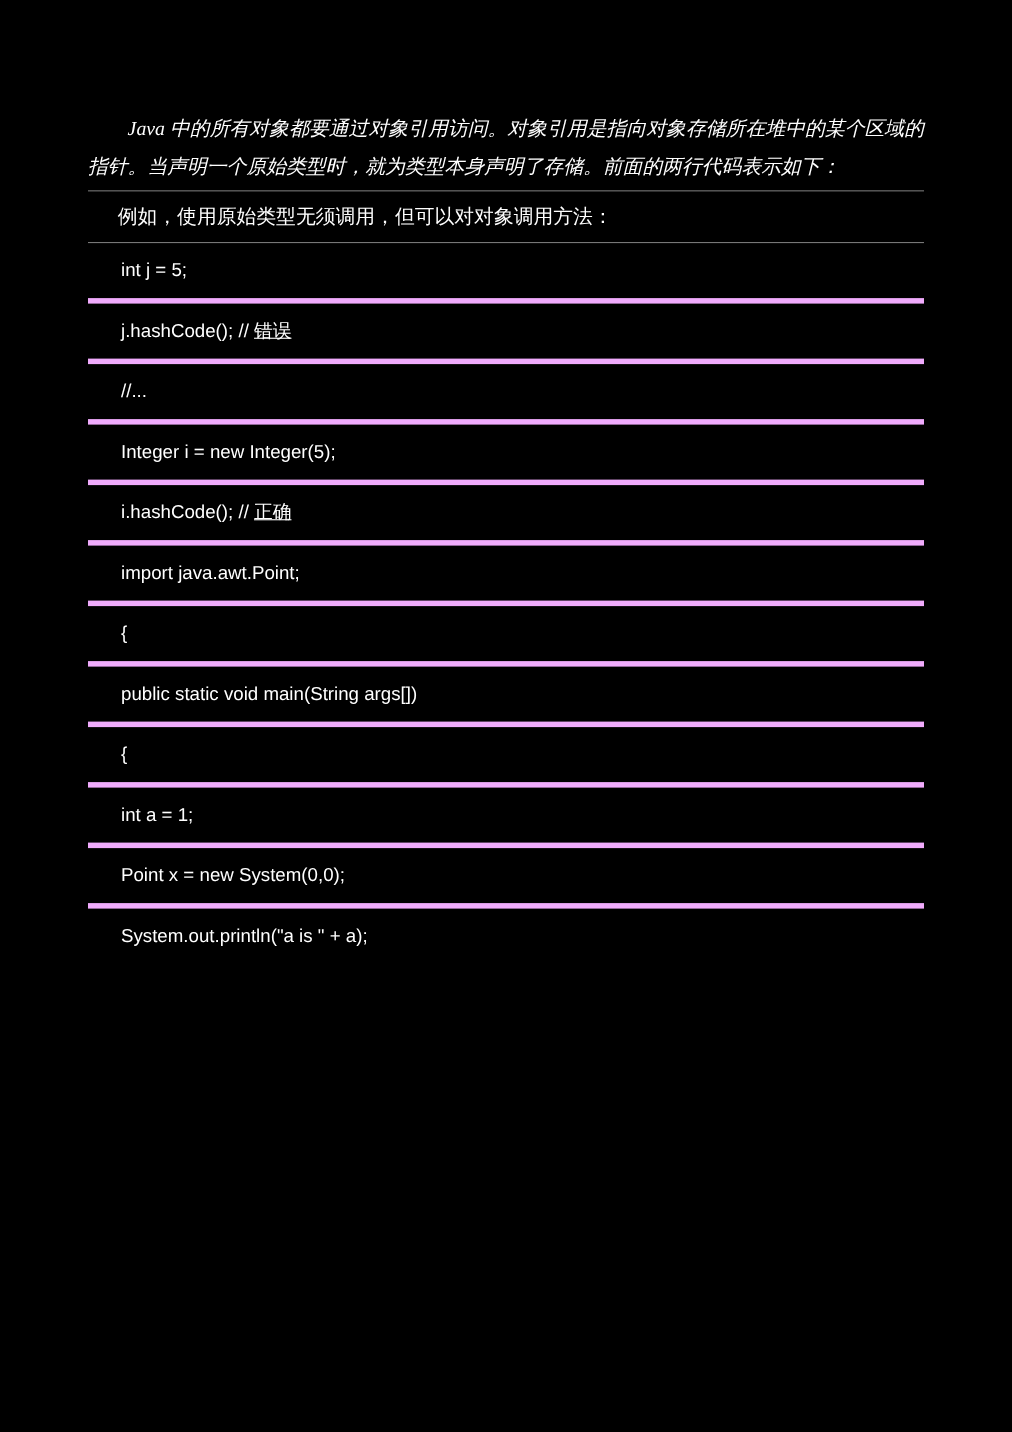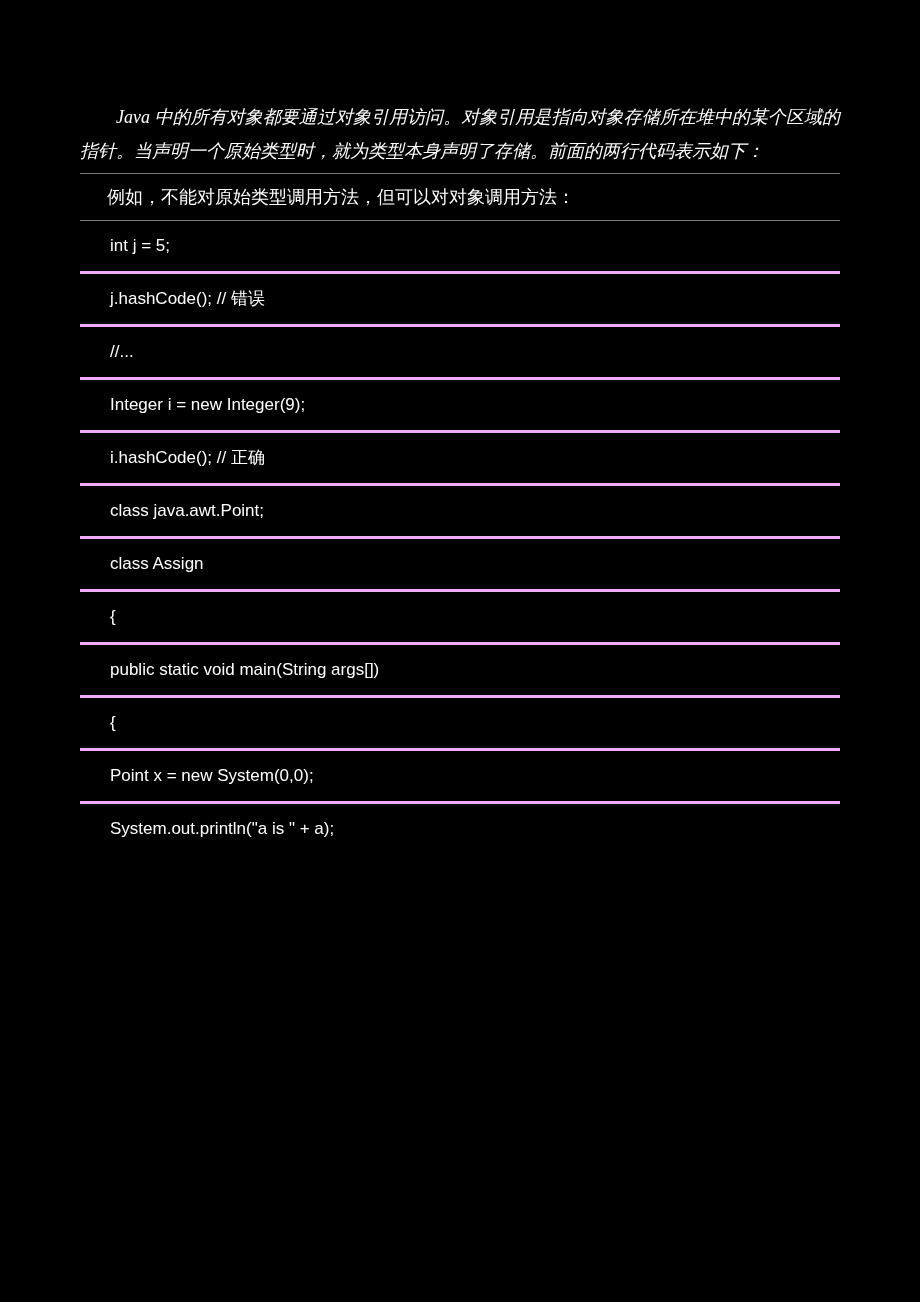--- a/index.html
+++ b/index.html
@@ -29,72 +29,73 @@
       line-height: 1.9;
       font-style: italic;
     }
     .paragraph.no-indent {
       text-indent: 1.5em;
     }
     .code-line {
       font-family: Arial, "Helvetica", sans-serif;
       font-size: 17px;
       padding: 8px 0 8px 30px;
-      border-bottom: 3px solid #f0abfc;
+      border-bottom: 5px solid #f0abfc;
       text-indent: 0;
     }
     .code-line .comment {
       font-family: "SimSun", serif;
+      text-decoration: underline;
     }
     .single-indent {
       text-indent: 1.5em;
       border-bottom: 1px solid #777777;
       padding: 5px 0 5px 0;
     }
     .last-line {
       border-bottom: none;
     }
   </style>
 </head>
 <body>
 
 <div class="page">
   <div class="content-area">
 
     <div class="paragraph">Java 中的所有对象都要通过对象引用访问。对象引用是指向对象存储所在堆中的某个区域的指针。当声明一个原始类型时，就为类型本身声明了存储。前面的两行代码表示如下：</div>
 
 
 
-    <div class="single-indent">例如，不能对原始类型调用方法，但可以对对象调用方法：</div>
+    <div class="single-indent">例如，使用原始类型无须调用，但可以对对象调用方法：</div>
 
     <div class="code-line">int j = 5;</div>
 
     <div class="code-line">
       <span>j.hashCode();   // </span><span class="comment">错误</span>
     </div>
 
     <div class="code-line">//...</div>
 
-    <div class="code-line">Integer i = new Integer(9);</div>
+    <div class="code-line">Integer i = new Integer(5);</div>
 
     <div class="code-line">
       <span>i.hashCode();   // </span><span class="comment">正确</span>
     </div>
 
 
-    <div class="code-line">class java.awt.Point;</div>
+    <div class="code-line">import java.awt.Point;</div>
 
-    <div class="code-line">class Assign</div>
 
     <div class="code-line">{</div>
 
     <div class="code-line">public static void main(String args[])</div>
 
     <div class="code-line">{</div>
 
+    <div class="code-line">int a = 1;</div>
 
 
     <div class="code-line">Point x = new System(0,0);</div>
 
 
     <div class="code-line last-line">System.out.println("a is " + a);</div>
 
   </div>
 </div>
 

